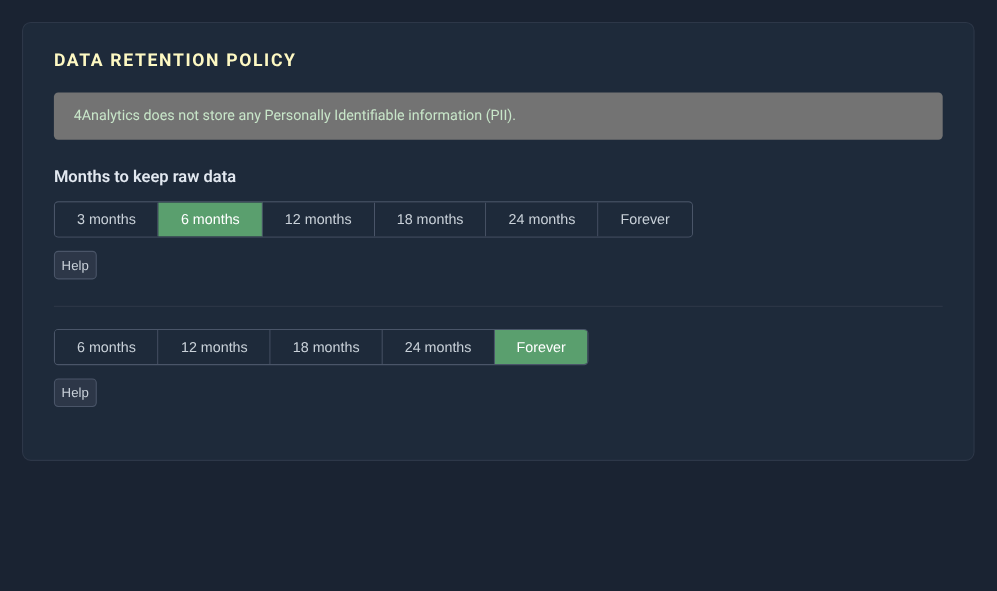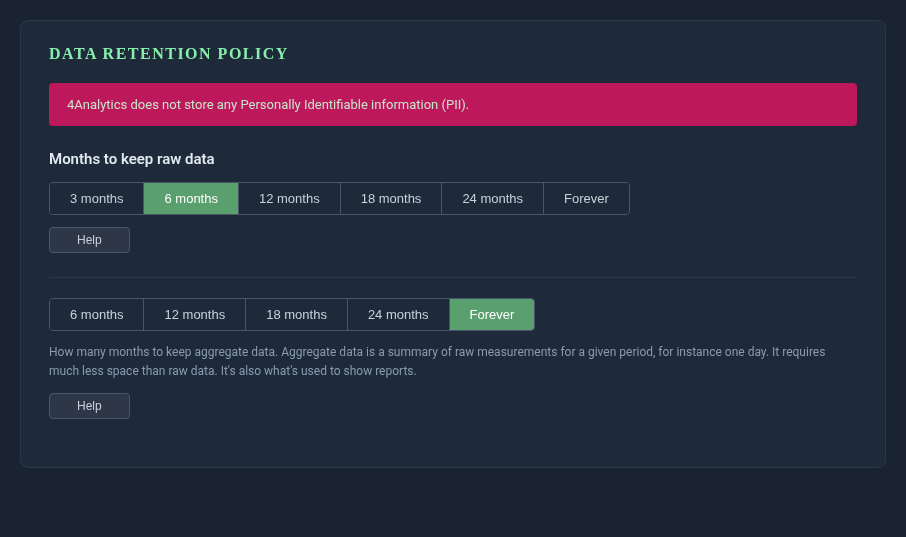--- a/index.html
+++ b/index.html
@@ -24,29 +24,28 @@
       background-color: #1e2a3a;
       border-radius: 8px;
       padding: 24px 28px;
       width: 100%;
       border: 1px solid #2d3748;
     }
 
     .page-title {
       font-size: 16px;
       font-weight: 700;
-      color: #86efac;
+      color: #fef9c3;
       letter-spacing: 1.5px;
       margin-bottom: 20px;
       text-transform: uppercase;
-      font-family: Liberation Serif, serif;
     }
 
     .info-banner {
-      background-color: #be185d;
+      background-color: #737373;
       border-radius: 4px;
       padding: 14px 18px;
       margin-bottom: 24px;
       color: #c8e6c9;
       font-size: 13px;
     }
 
     .section {
       margin-bottom: 24px;
     }
@@ -96,21 +95,21 @@
       line-height: 1.6;
       margin-bottom: 12px;
       max-width: 820px;
     }
 
     .help-btn {
       background-color: #2d3748;
       color: #c9d1d9;
       border: 1px solid #4a5568;
       border-radius: 4px;
-      padding: 5px 27px;
+      padding: 5px 6px;
       font-size: 12px;
       cursor: pointer;
       transition: background-color 0.15s;
     }
 
     .divider {
       border: none;
       border-top: 1px solid #2d3748;
       margin: 20px 0;
     }
@@ -147,18 +146,17 @@
   <div class="section">
 
     <div class="button-group">
       <button class="option-btn">6 months</button>
       <button class="option-btn">12 months</button>
       <button class="option-btn">18 months</button>
       <button class="option-btn">24 months</button>
       <button class="option-btn active">Forever</button>
     </div>
 
-    <p class="description-text">How many months to keep aggregate data. Aggregate data is a summary of raw measurements for a given period, for instance one day. It requires much less space than raw data. It's also what's used to show reports.</p>
 
     <button class="help-btn">Help</button>
   </div>
 
 </div>
 
 </body></html>

